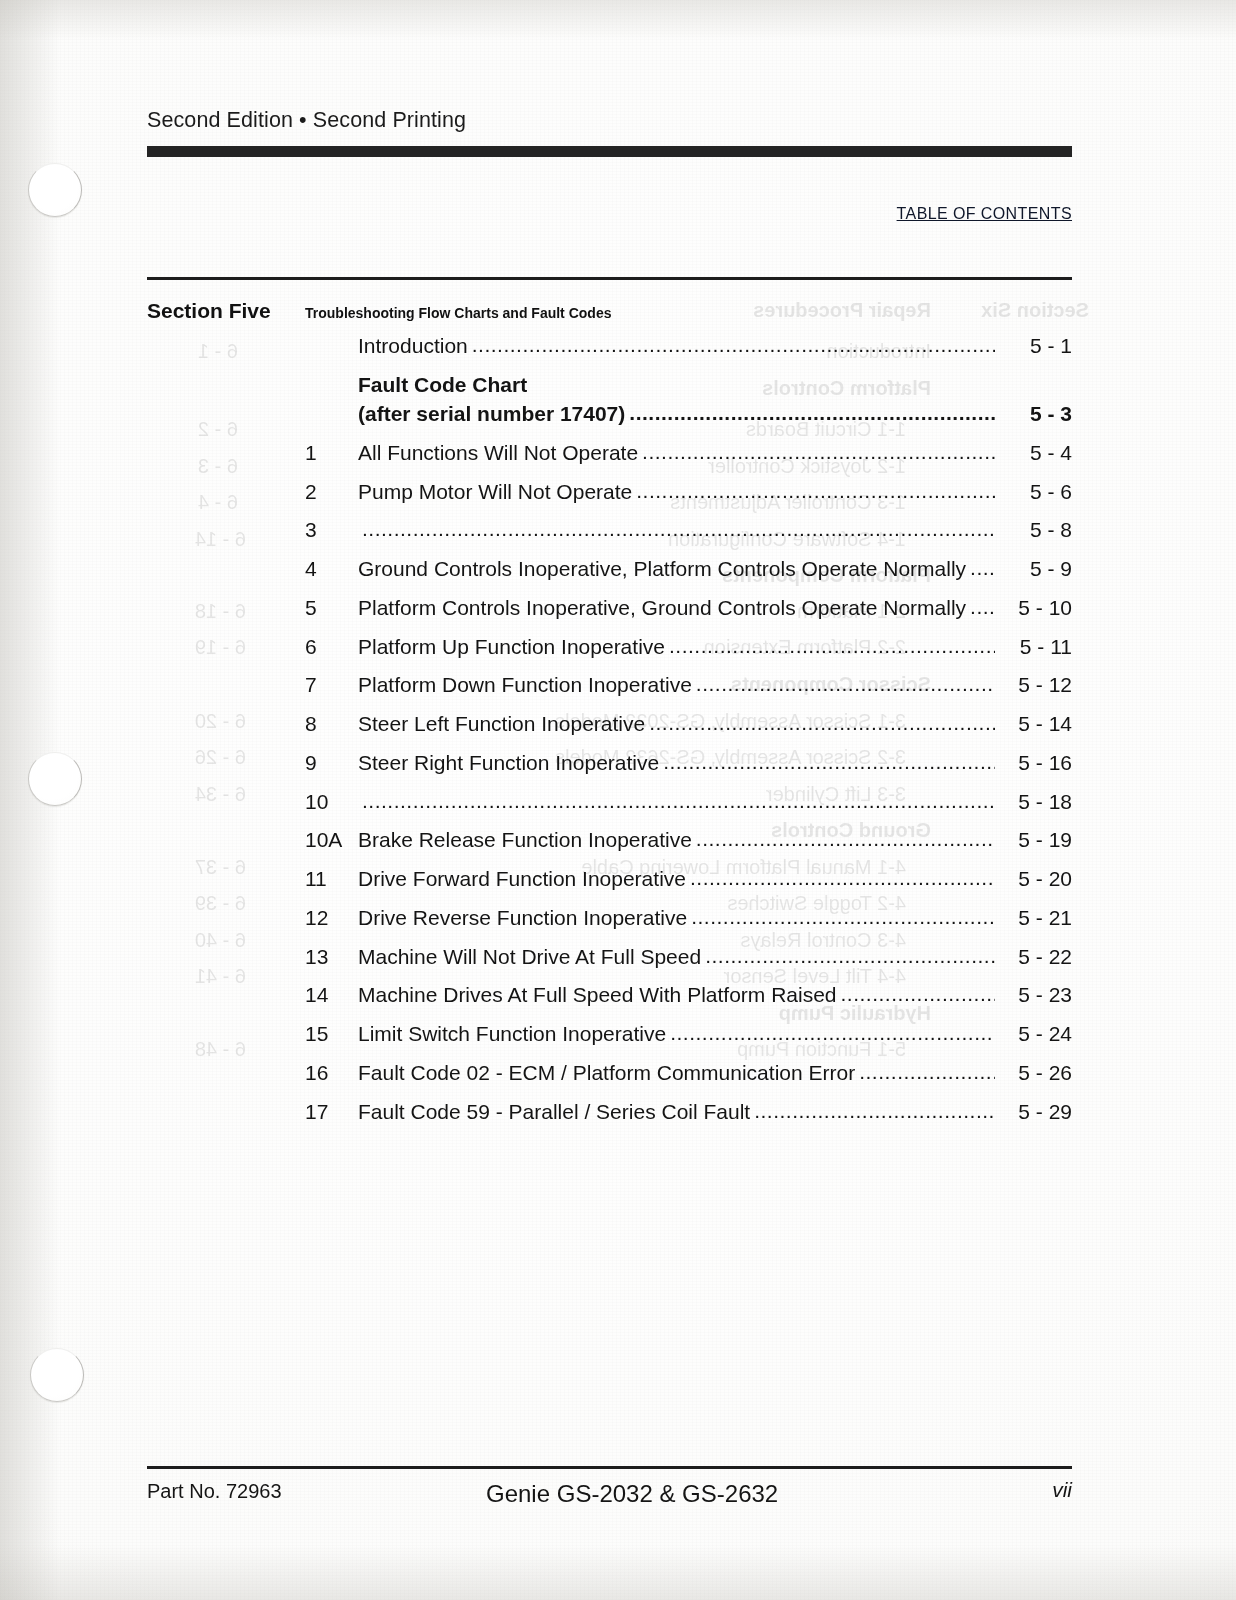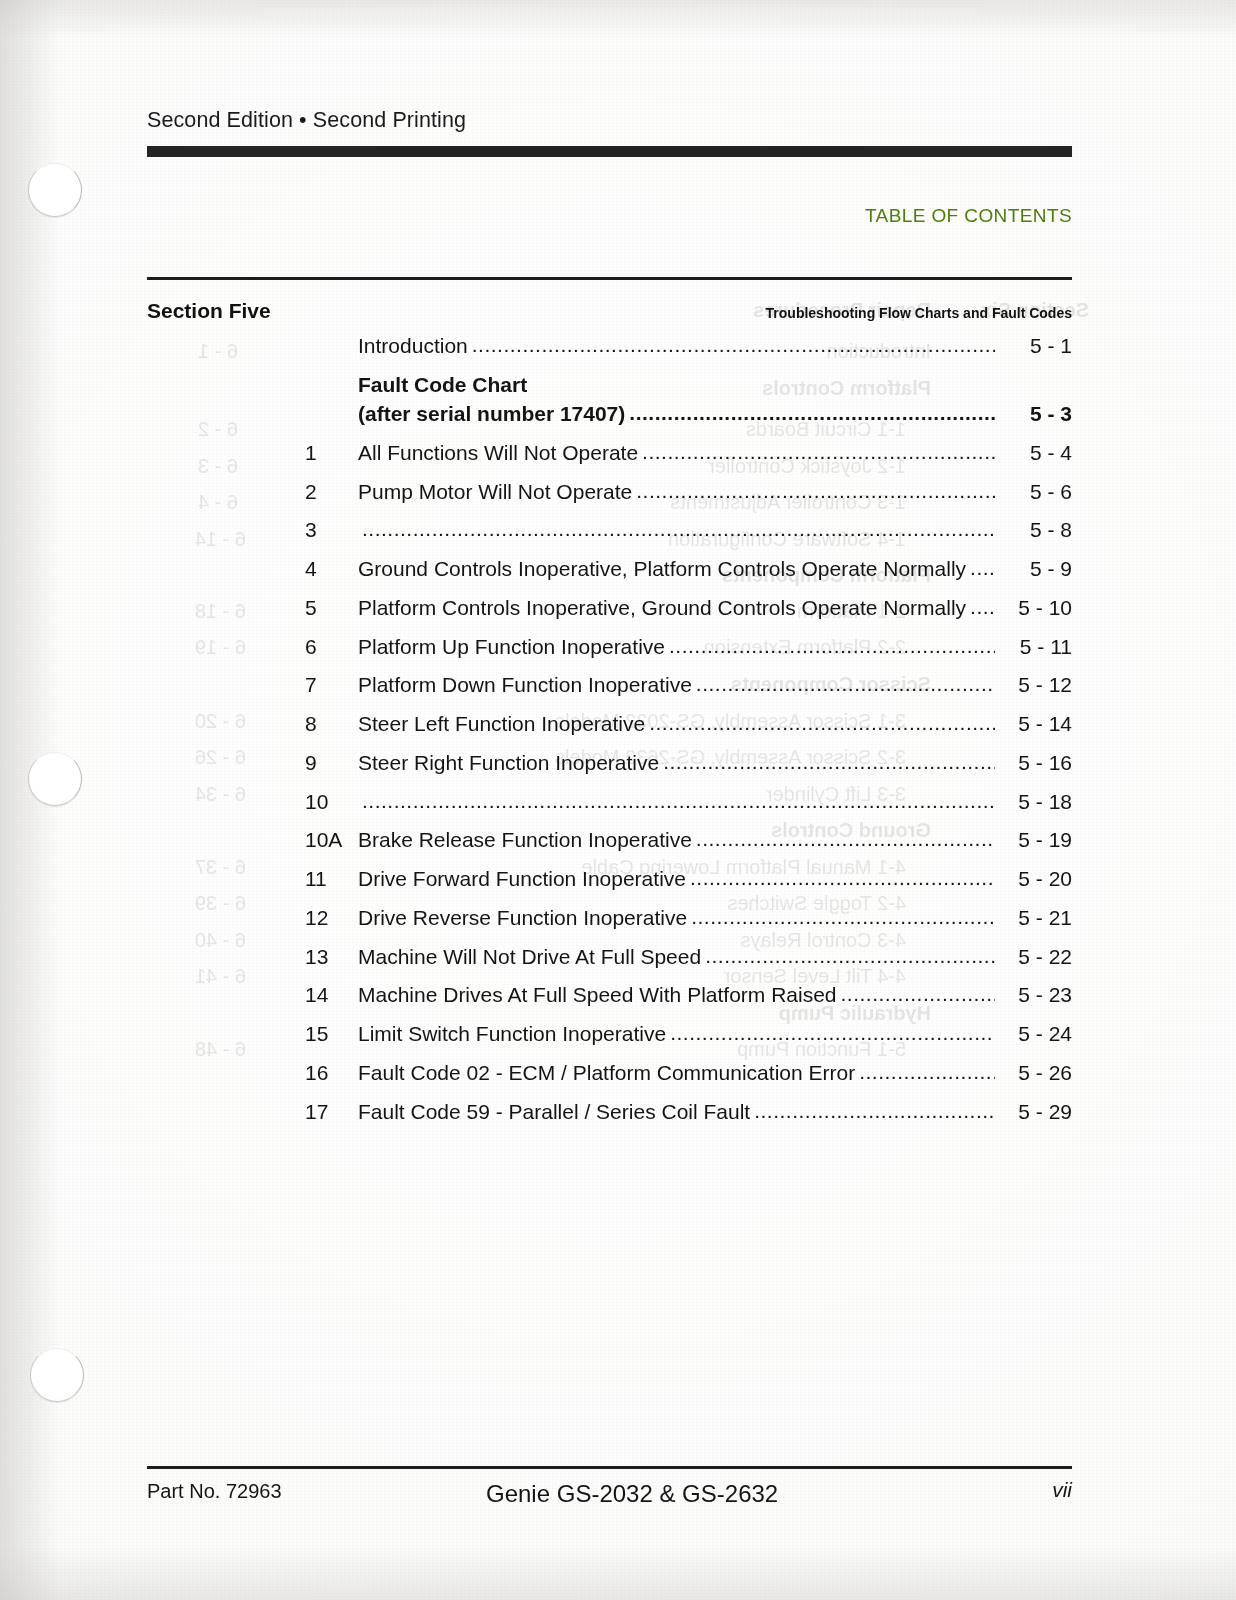--- a/index.html
+++ b/index.html
@@ -88,44 +88,44 @@
     top: 146px;
     width: 925px;
     height: 11px;
     background: #242424;
   }
 
   .toc-title {
     position: absolute;
     right: 164px;
     top: 205px;
-    font-size: 19px;
+    font-size: 16px;
     letter-spacing: .4px;
-    color: #4d7c0f;
-    white-space: nowrap;
+    color: #0f172a;
+    white-space: nowrap;
+    text-decoration: underline;
   }
 
   .rule-thin {
     position: absolute;
     left: 147px;
     top: 277px;
     width: 925px;
     height: 3px;
     background: #1d1d1d;
   }
 
   
   .section-row {
     position: absolute;
     left: 147px;
     top: 299px;
     width: 925px;
     display: flex;
     align-items: baseline;
-    justify-content: space-between;
   }
   .section-label {
     width: 158px;
     flex: 0 0 158px;
     font-size: 21px;
     font-weight: bold;
     color: #111;
     white-space: nowrap;
   }
   .section-title {

